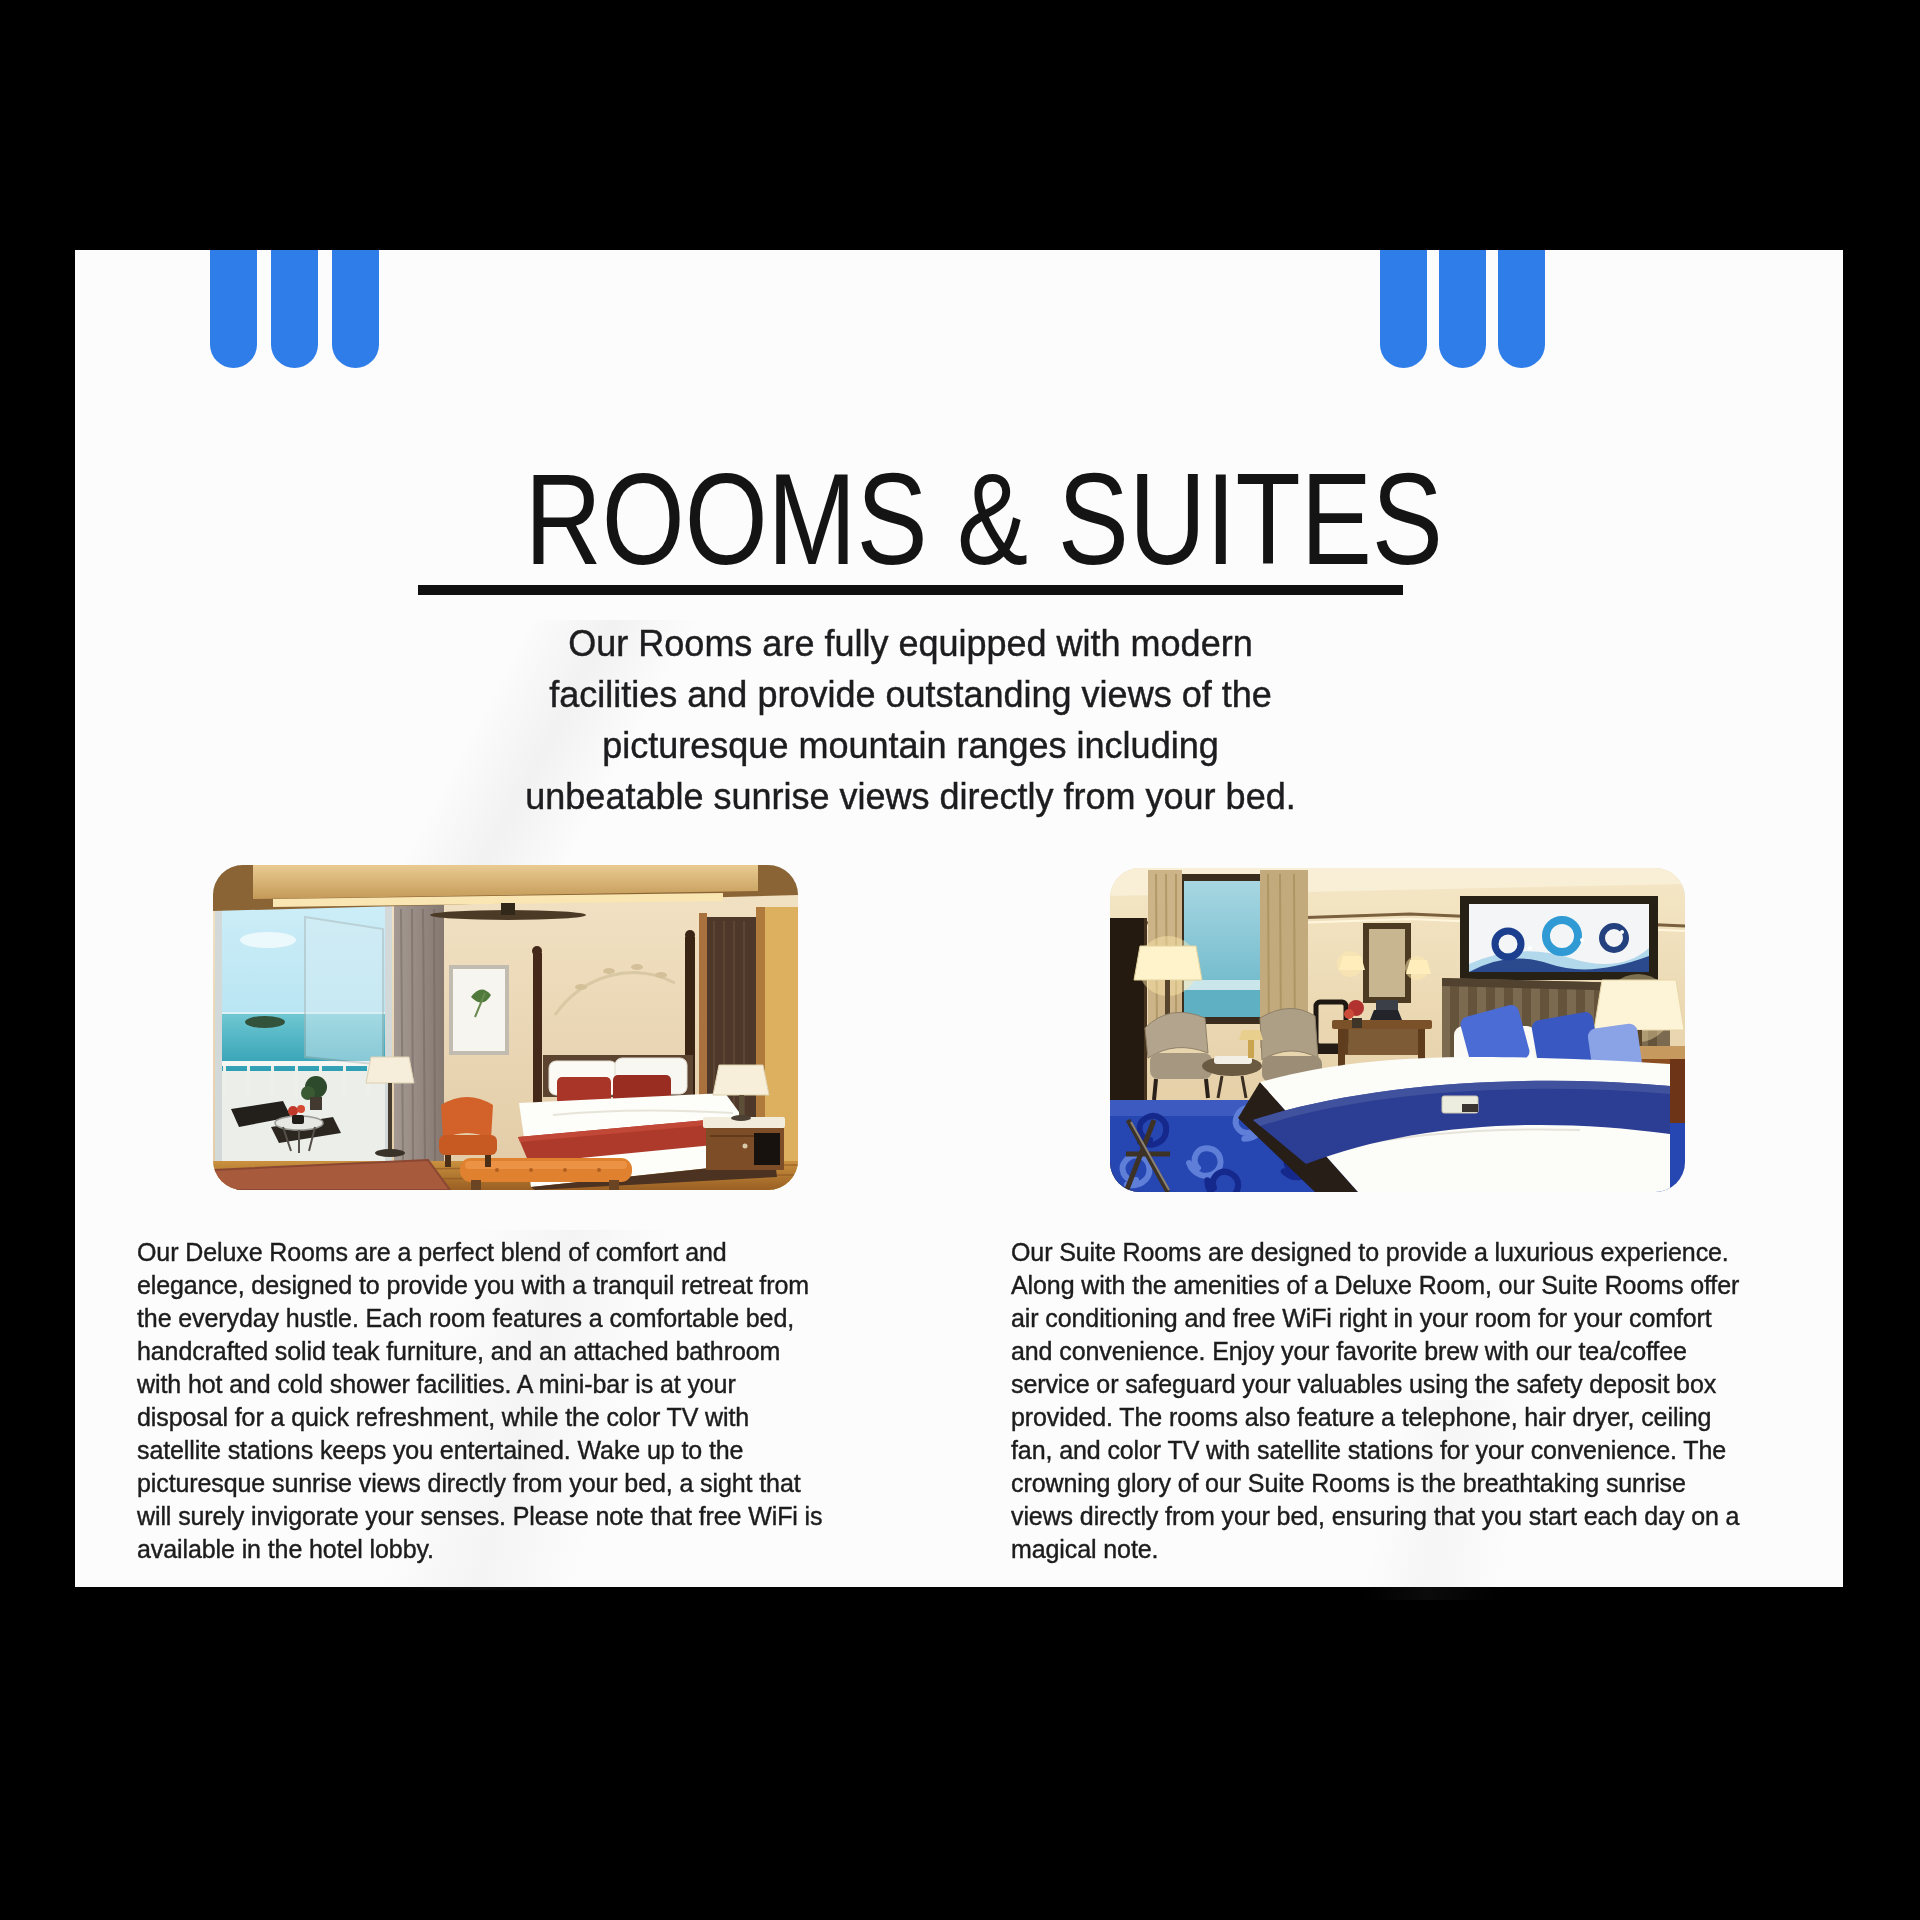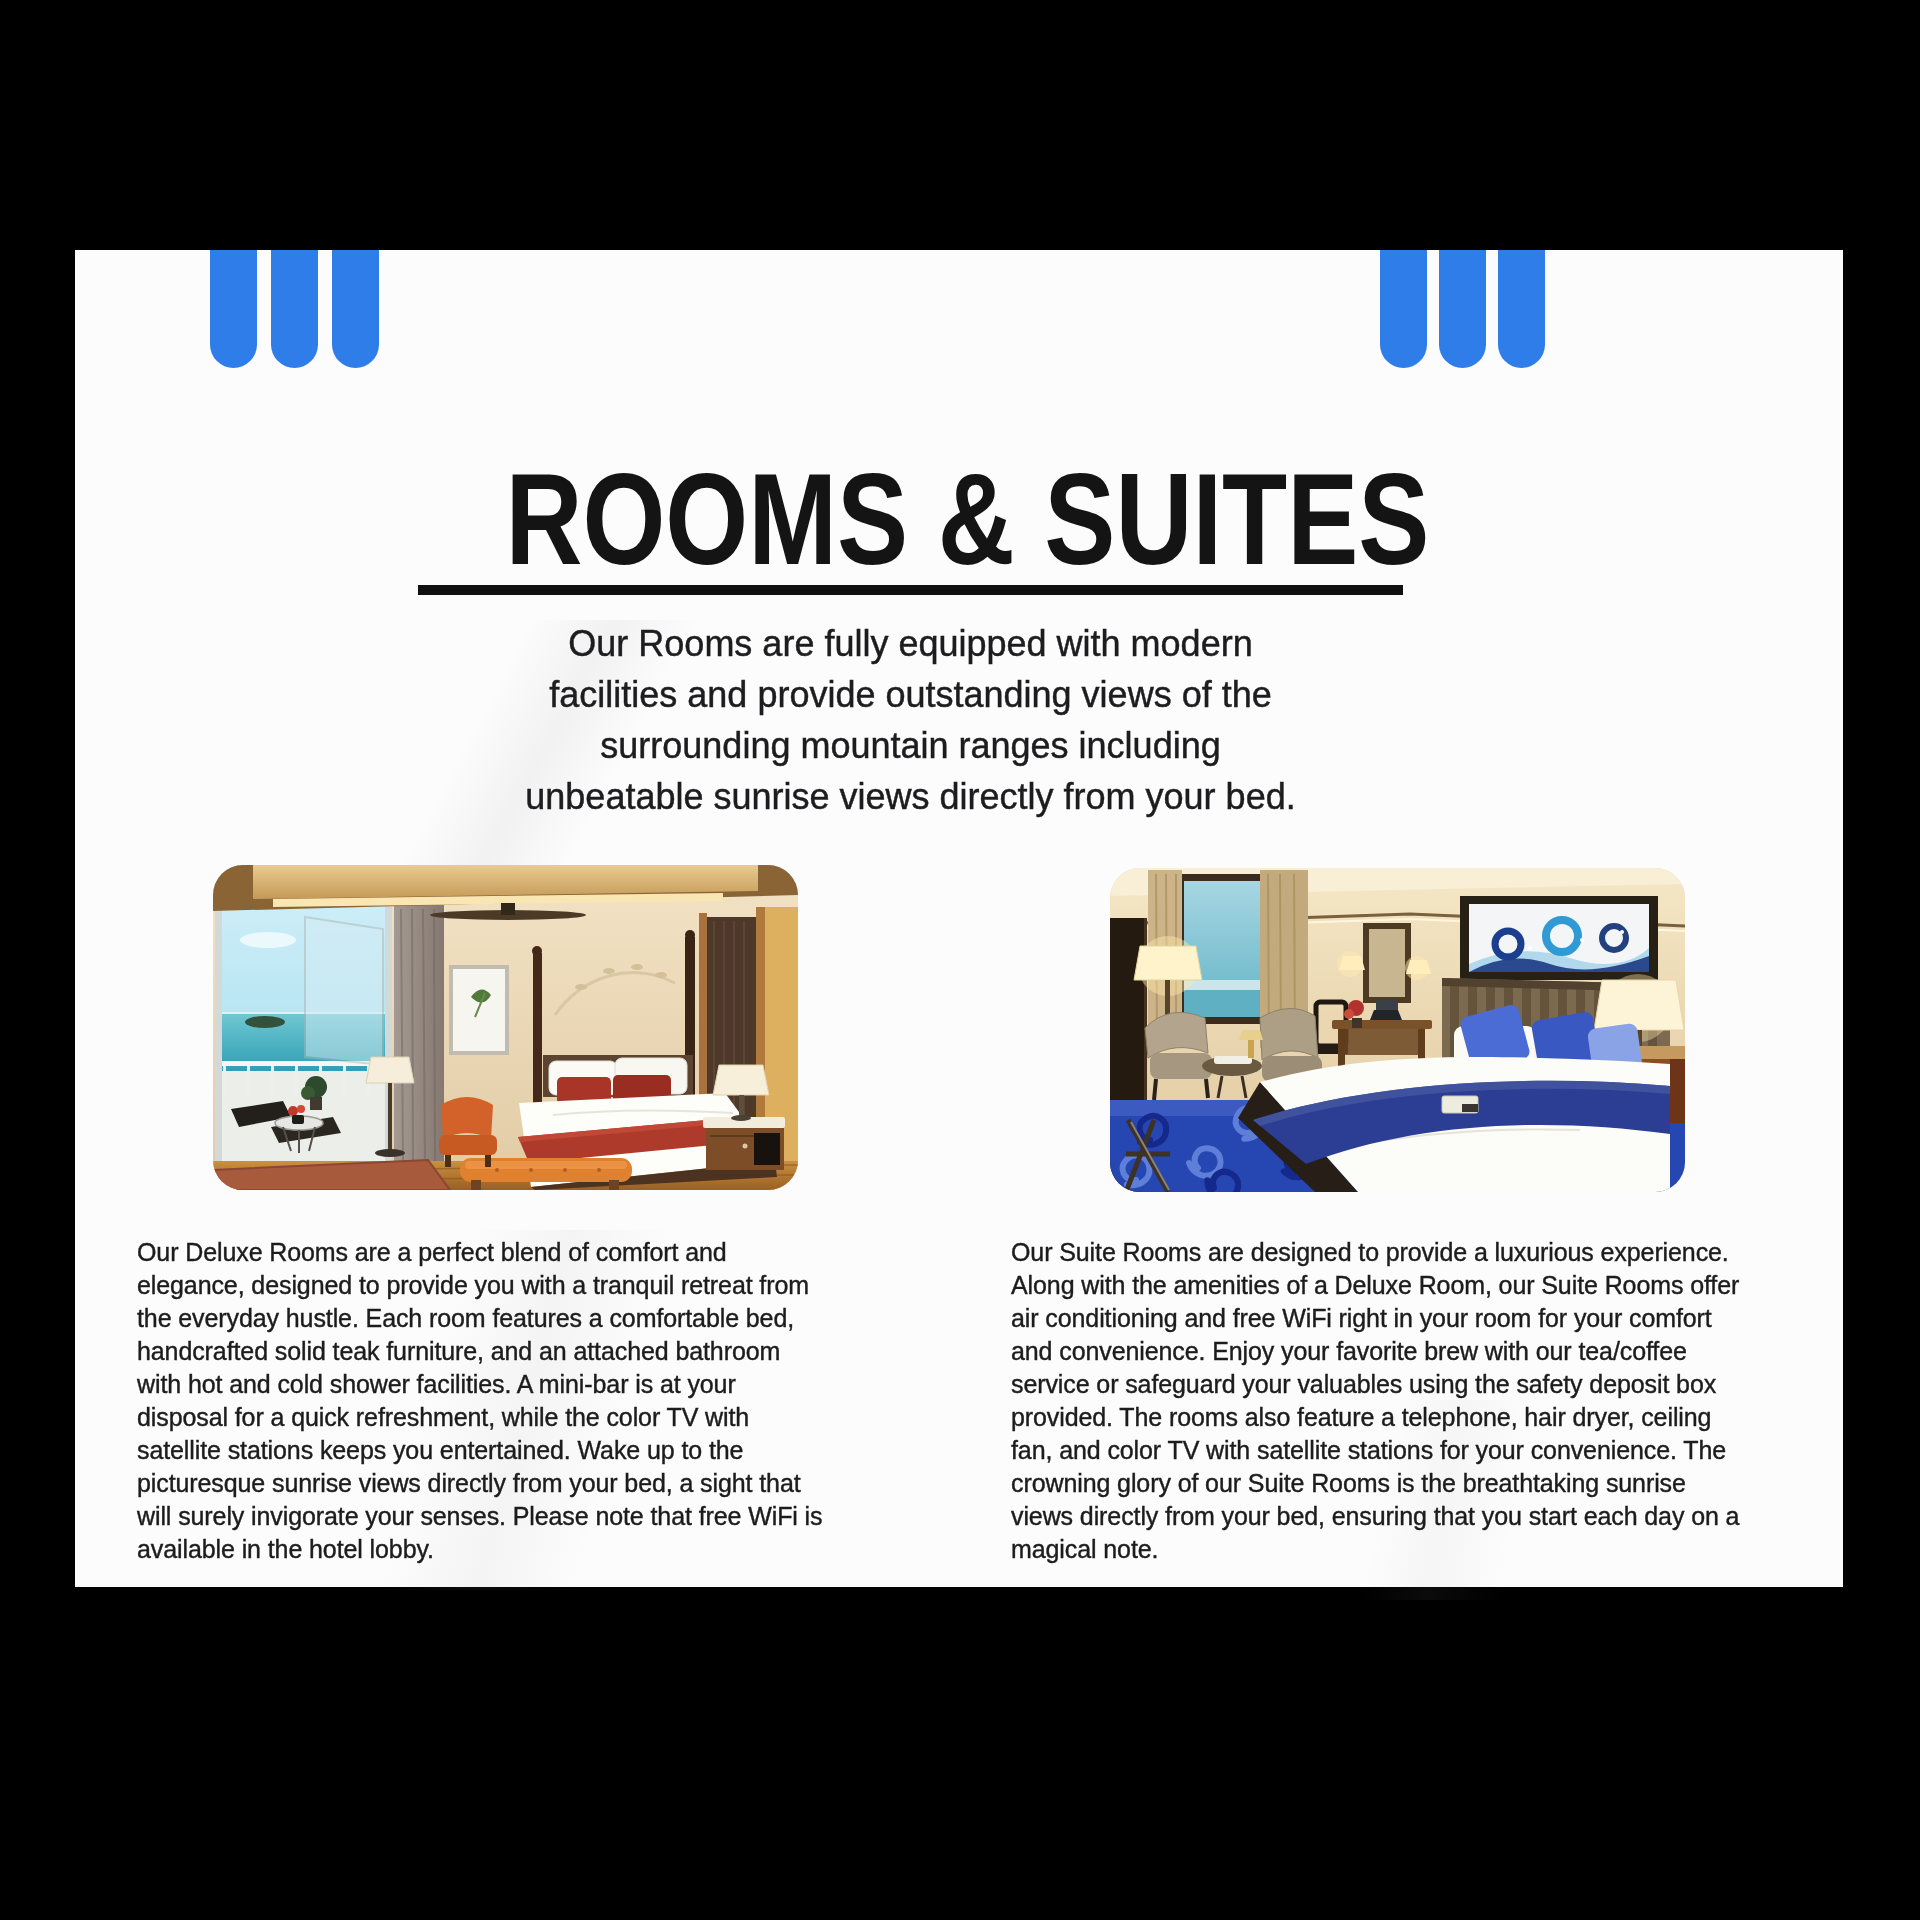--- a/index.html
+++ b/index.html
@@ -16,22 +16,22 @@
       background:linear-gradient(118deg,transparent 42%,rgba(150,150,150,.10) 50%,transparent 58%);}
   .s2{left:0px;top:980px;width:900px;height:360px;
       background:linear-gradient(105deg,transparent 40%,rgba(150,150,150,.08) 50%,transparent 60%);}
   .s3{left:900px;top:1150px;width:900px;height:200px;
       background:linear-gradient(100deg,transparent 45%,rgba(160,160,160,.07) 52%,transparent 60%);}
   .bars{position:absolute;top:0;display:flex;}
   .bars-left{left:135px;gap:14px;}
   .bars-right{left:1305px;gap:12px;}
   .bar{width:47px;height:118px;border-radius:0 0 24px 24px;}
   .title{
-    position:absolute;left:329px;top:205px;width:985px;height:128px;
-    line-height:128px;text-align:center;font-size:130px;font-weight:bold;
+    position:absolute;left:349px;top:205px;width:985px;height:128px;
+    line-height:128px;text-align:center;font-size:130px;font-weight:normal;
     color:#141414;white-space:nowrap;margin:0;
   }
   .title-inner{display:inline-block;transform:scaleX(0.82);transform-origin:50% 50%;letter-spacing:0px;}
   .title-underline{position:absolute;left:343px;top:335px;width:985px;height:10px;background:#101010;}
   .subtitle{
     position:absolute;left:343px;top:368px;width:985px;margin:0;
     font-size:36px;line-height:51px;font-weight:500;color:#1d1d1f;
     text-align:center;white-space:pre-line;-webkit-text-stroke:.45px #1d1d1f;
   }
   .photo{position:absolute;margin:0;border-radius:30px;overflow:hidden;background:#ddd;}
@@ -63,21 +63,21 @@
   <div class="bars bars-right">
     <div class="bar accent" style="background: rgb(46, 125, 233);"></div>
     <div class="bar accent" style="background: rgb(46, 125, 233);"></div>
     <div class="bar accent" style="background: rgb(46, 125, 233);"></div>
   </div>
 
   <h1 class="title"><span class="title-inner">ROOMS &amp; SUITES</span></h1>
   <div class="title-underline"></div>
   <p class="subtitle">Our Rooms are fully equipped with modern
 facilities and provide outstanding views of the
-surrounding mountain ranges including
+picturesque mountain ranges including
 unbeatable sunrise views directly from your bed.</p>
 
   <figure class="photo photo-deluxe" aria-label="Deluxe room with four-poster bed, red accent bedding, orange bench and ocean-view balcony">
     <svg viewBox="0 0 585 325" preserveAspectRatio="none">
       <defs>
         <linearGradient id="dSky" x1="0" y1="0" x2="0" y2="1">
           <stop offset="0" stop-color="#cdeef8"></stop>
             <stop offset="1" stop-color="#9ed9ea"></stop>
         </linearGradient>
         <linearGradient id="dSea" x1="0" y1="0" x2="0" y2="1">

